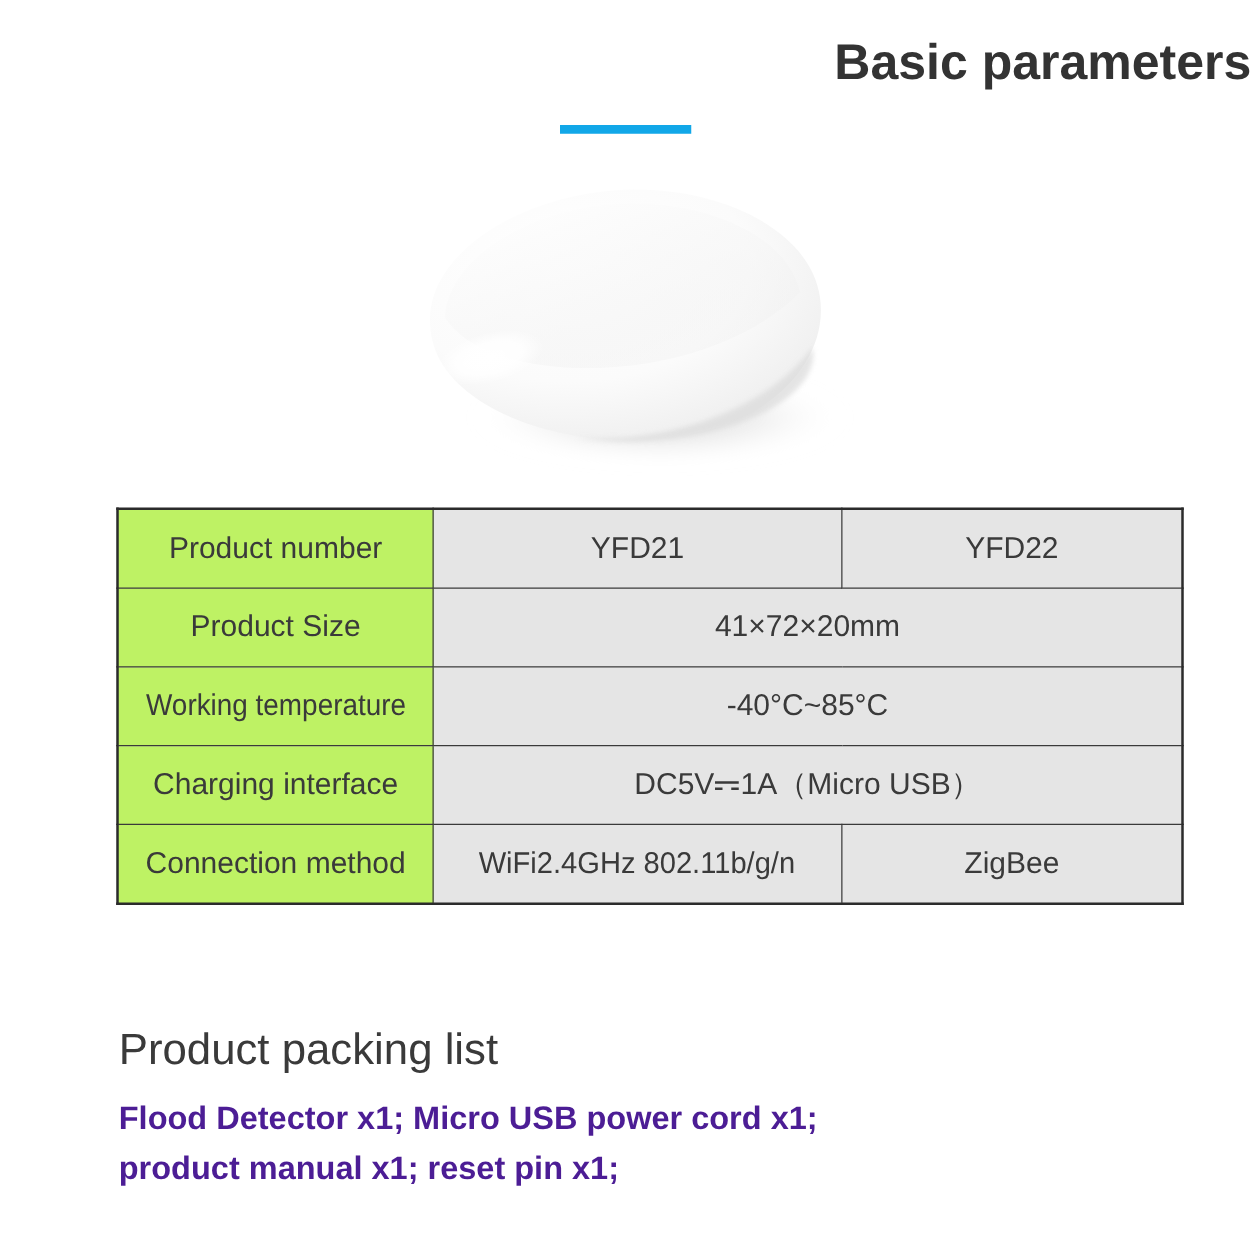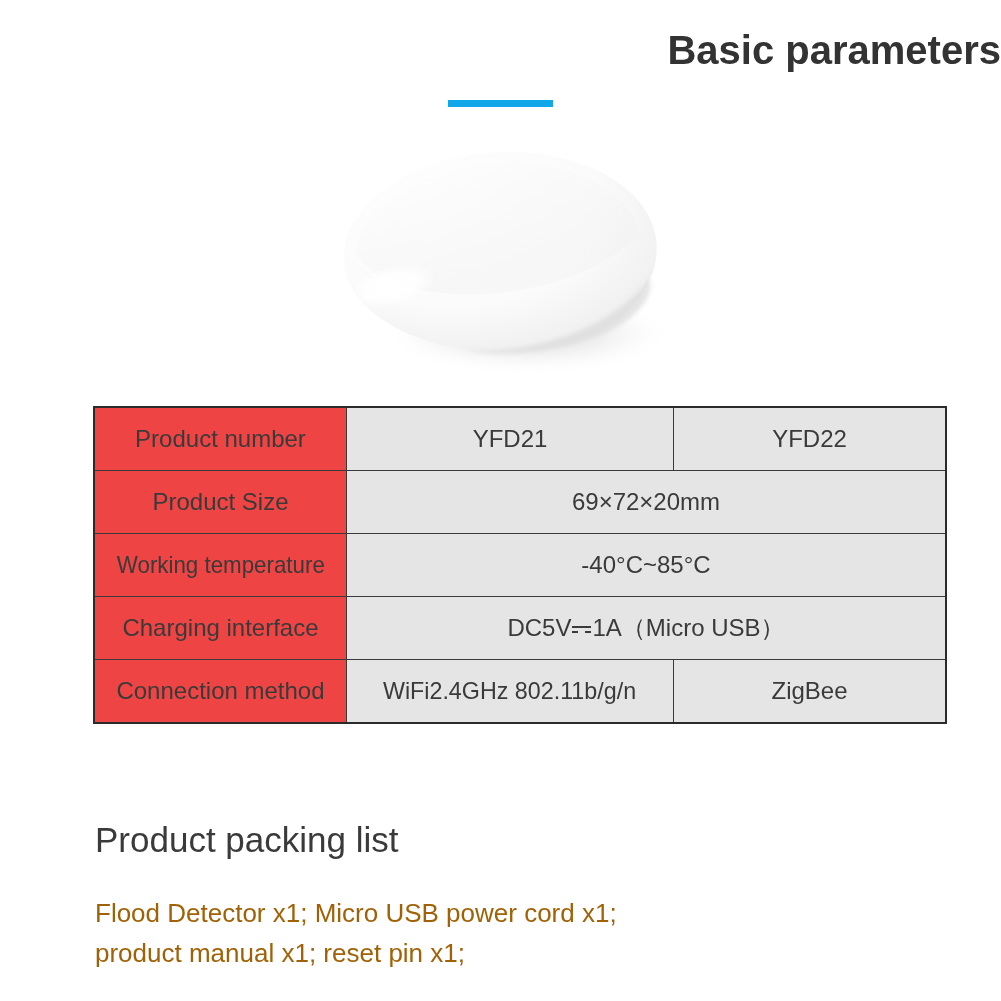--- a/index.html
+++ b/index.html
@@ -69,21 +69,21 @@
     text-align: center;
     vertical-align: middle;
     font-size: 24px;
     font-weight: normal;
     color: #3a3a3a;
     background: #e5e5e5;
     line-height: 1.1;
   }
   table.spec-table td.label-cell {
     width: 243px;
-    background: #ef4444;
+    background: #bef264;
     font-size: 24px;
   }
   td.label-cell .label-text {
     display: inline-block;
     white-space: nowrap;
   }
   td.label-cell .label-text.condensed {
     transform: scaleX(0.93);
     transform-origin: center center;
   }
@@ -135,25 +135,25 @@
     width: 850px;
   }
   .packing-title {
     font-size: 35px;
     font-weight: normal;
     color: #3a3a3a;
     line-height: 44px;
     margin: 0;
   }
   .packing-body {
-    margin-top: 31px;
+    margin-top: 12px;
     font-size: 26px;
     line-height: 40px;
-    color: #a16207;
-    font-weight: normal;
+    color: #4c1d95;
+    font-weight: bold;
   }
   .packing-line { white-space: nowrap; }
 </style>
 </head>
 <body>
 
 <div class="header">
   <h1 class="page-title">Basic parameters</h1>
   <div class="accent-bar"></div>
 </div>
@@ -227,21 +227,21 @@
         <td class="value-cell col-right">
           <span class="value-text">YFD22</span>
         </td>
       </tr>
 
       <tr>
         <td class="label-cell">
           <span class="label-text">Product Size</span>
         </td>
         <td class="value-cell" colspan="2">
-          <span class="value-text">69×72×20mm</span>
+          <span class="value-text">41×72×20mm</span>
         </td>
       </tr>
 
 
       <tr>
         <td class="label-cell">
           <span class="label-text condensed">Working temperature</span>
         </td>
         <td class="value-cell" colspan="2">
           <span class="value-text">-40°C~85°C</span>

